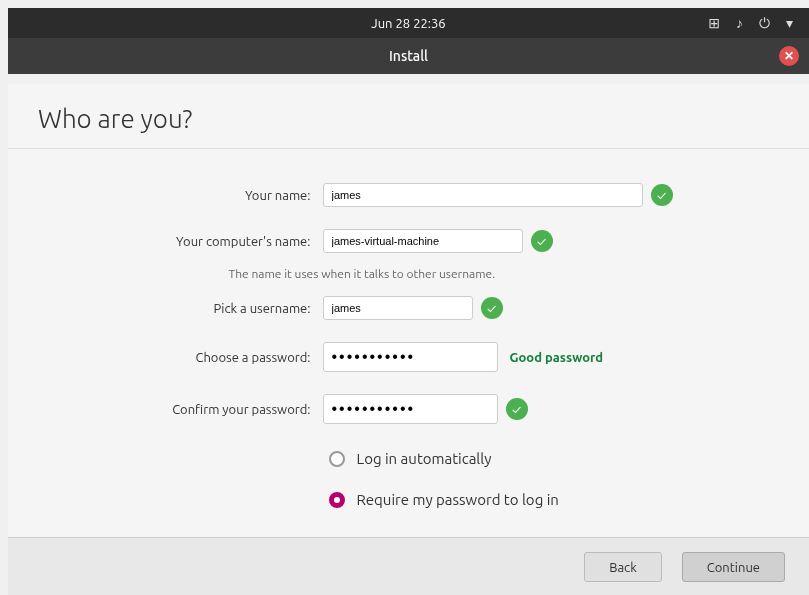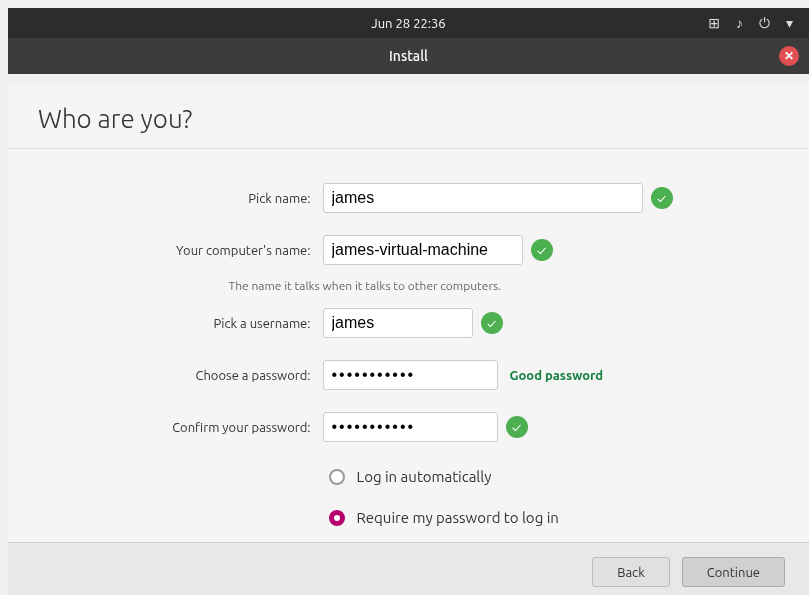--- a/index.html
+++ b/index.html
@@ -108,21 +108,21 @@
       padding-right: 12px;
       font-size: 13px;
       color: #333;
       flex-shrink: 0;
     }
 
     .form-input {
       border: 1px solid #ccc;
       border-radius: 3px;
       padding: 5px 8px;
-      font-size: 16px;
+      font-size: 11px;
       background: #fff;
       outline: none;
     }
 
     .input-name { width: 320px; }
     .input-computer { width: 200px; }
     .input-username { width: 150px; }
     .input-password { width: 175px; }
     .input-confirm { width: 175px; }
 
@@ -208,21 +208,21 @@
 
     
     .bottom-bar {
       background: #e8e8e8;
       border-top: 1px solid #ccc;
       height: 58px;
       display: flex;
       align-items: center;
       justify-content: flex-end;
       padding: 0 24px;
-      gap: 12px;
+      gap: 20px;
       flex-shrink: 0;
     }
 
     .btn {
       padding: 7px 24px;
       border-radius: 3px;
       font-size: 13px;
       cursor: pointer;
       border: 1px solid #bbb;
       font-family: inherit;
@@ -261,32 +261,32 @@
   <span class="title-bar-title">Install</span>
   <button class="close-btn">✕</button>
 </div>
 
 <div class="main-content">
   <div class="page-title">Who are you?</div>
 
   <div class="form-area">
 
     <div class="form-row">
-      <label class="form-label">Pick name:</label>
+      <label class="form-label">Your name:</label>
       <input class="form-input input-name" type="text" value="james" style="">
       <span class="check-icon">✓</span>
     </div>
 
     <div class="form-row">
       <label class="form-label">Your computer's name:</label>
       <input class="form-input input-computer" type="text" value="james-virtual-machine" style="">
       <span class="check-icon">✓</span>
     </div>
 
-    <div class="hint-text">The name it talks when it talks to other computers.</div>
+    <div class="hint-text">The name it uses when it talks to other username.</div>
 
     <div class="form-row">
       <label class="form-label">Pick a username:</label>
       <input class="form-input input-username" type="text" value="james" style="">
       <span class="check-icon">✓</span>
     </div>
 
     <div class="form-row">
       <label class="form-label">Choose a password:</label>
       <input class="form-input input-password password-dots" type="password" value="password123" style="">

